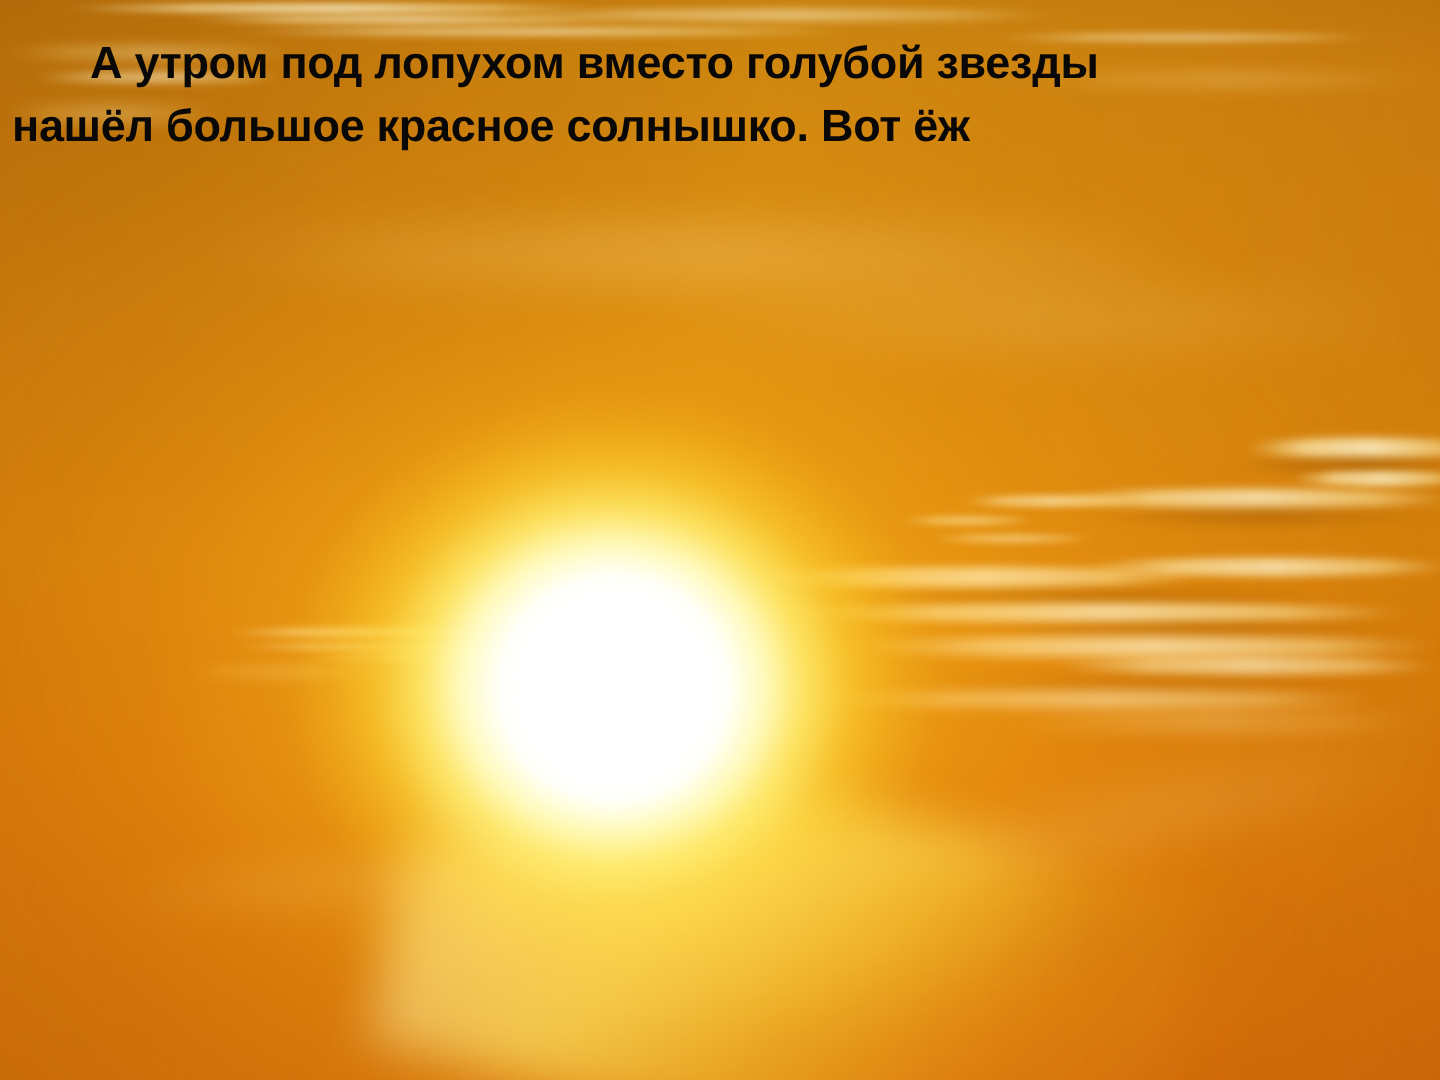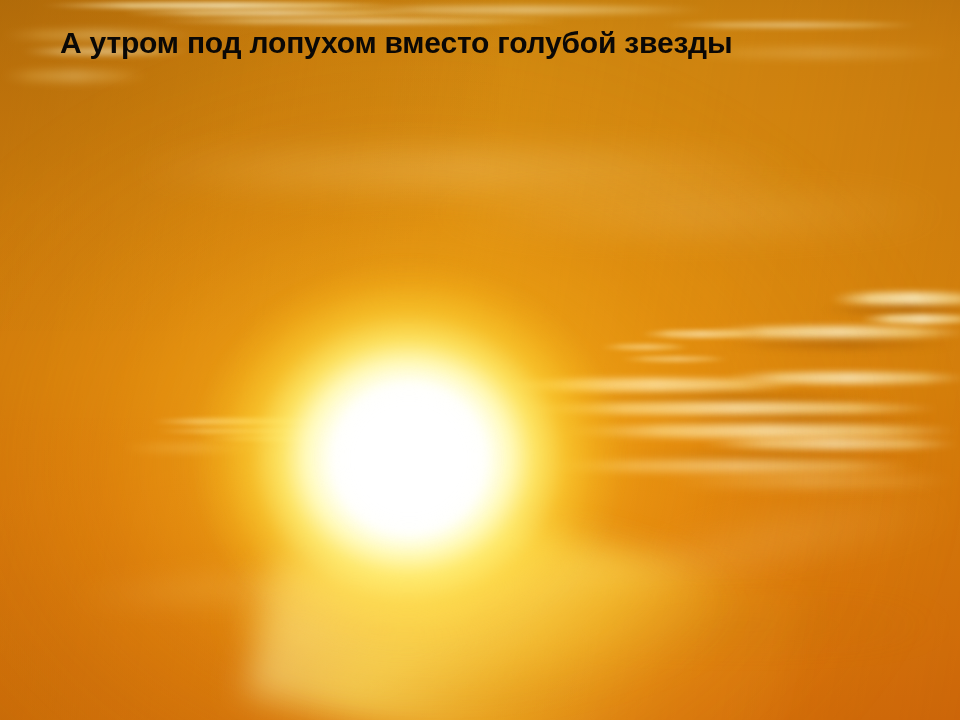--- a/index.html
+++ b/index.html
@@ -265,15 +265,16 @@
   <div class="cloud cloud-light" style="left:640px; top:520px; width:320px; height:26px; filter:blur(18px); opacity:.28; transform:rotate(-8deg);"></div>
 
   <div class="sun-halo-wide"></div>
   <div class="sun-ray-diagonal"></div>
   <div class="sun-underglow"></div>
   <div class="sun-halo-mid"></div>
   <div class="sun-core"></div>
 
   <div class="caption">
     <span class="caption-line indent">А утром под лопухом вместо голубой звезды</span>
+    <span class="caption-line">нашёл большое красное солнышко. Вот ёж</span>
   </div>
 
 </div>
 
 </body></html>

